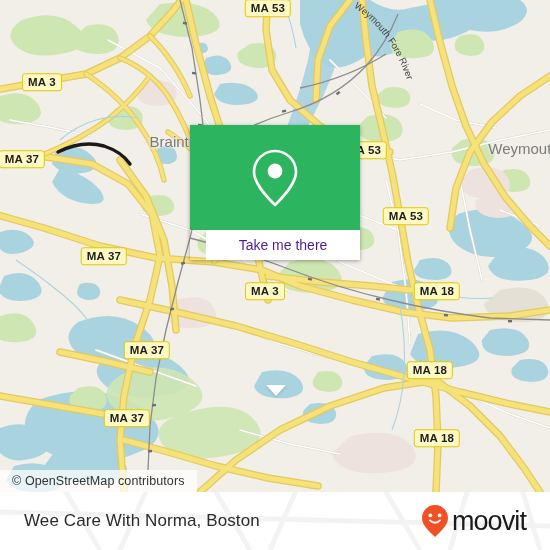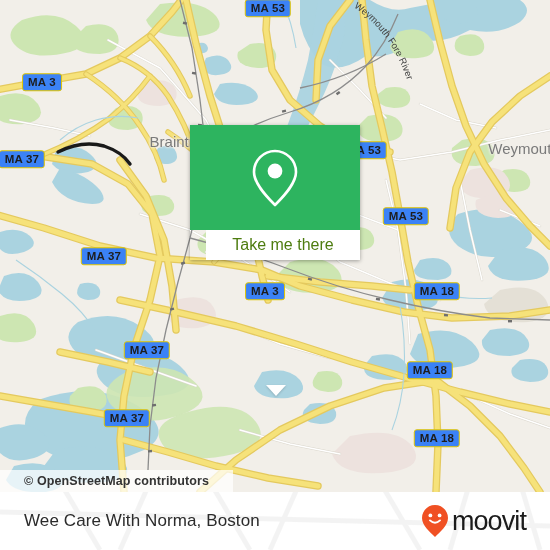--- a/index.html
+++ b/index.html
@@ -7,52 +7,52 @@
        font-family:"Liberation Sans","DejaVu Sans",sans-serif;}
   #app{position:relative;width:550px;height:550px;overflow:hidden;background:#fff;}
 
   
   #map{position:absolute;left:0;top:0;width:550px;height:492px;
        background:#F2EFE9;overflow:hidden;}
   #map svg{position:absolute;left:0;top:0;}
 
   
   #attribution{position:absolute;left:0;bottom:0;height:22px;
-     display:flex;align-items:center;padding:0 24px;
+     display:flex;align-items:center;padding:0 12px;
      background:rgba(255,255,255,.72);
-     font-size:12.5px;color:#333;white-space:nowrap;letter-spacing:.1px;font-weight:bold;}
+     font-size:12.5px;color:#333;white-space:nowrap;letter-spacing:.1px;}
 
   
   #popup{position:absolute;left:190px;top:125px;width:170px;
       box-shadow:0 1px 4px rgba(0,0,0,.35);}
   #popup .head{height:105px;background:#2DB45F;display:flex;
       align-items:center;justify-content:center;}
   #popup .foot{height:30px;background:#fff;display:flex;
       align-items:center;justify-content:center;
-      font-size:16px;color:#4d7c0f;margin-left:16px;}
+      font-size:14px;color:#4c1d95;margin-left:16px;}
   #popup .tail{position:absolute;left:76px;top:260px;width:0;height:0;
       border-left:10px solid transparent;border-right:10px solid transparent;
       border-top:11px solid #fff;
       filter:drop-shadow(0 1px 1px rgba(0,0,0,.18));}
 
   
   #footer{position:absolute;left:0;top:492px;width:550px;height:58px;
       background:#fff;display:flex;align-items:center;
       justify-content:space-between;padding:0 24px;box-sizing:border-box;
       overflow:hidden;}
   #footer-watermark{position:absolute;left:0;top:0;width:550px;height:58px;
       opacity:.5;pointer-events:none;}
   #place-title{position:relative;font-size:17px;color:#2b2b2b;
       letter-spacing:.1px;white-space:nowrap;}
   #brand{position:relative;display:flex;align-items:center;gap:2px;}
   #brand .word{font-size:27px;color:#1b1b1b;letter-spacing:-.9px;
       font-weight:400;line-height:1;}
 
   
-  .shield{position:absolute;background:#3b82f6;border:1.6px solid #E3C600;
+  .shield{position:absolute;background:#fef9c3;border:1.6px solid #E3C600;
      border-radius:3px;color:#1d1d1d;font-size:11.5px;font-weight:bold;
      padding:1.5px 5px 2px 5px;white-space:nowrap;letter-spacing:.2px;
      transform:translate(-50%,-50%);}
   .cityname{position:absolute;color:#7a7a7a;font-size:15px;
      white-space:nowrap;transform:translate(-50%,-50%);
      text-shadow:0 0 3px #F2EFE9,0 0 3px #F2EFE9,0 0 2px #F2EFE9;}
 </style>
 </head>
 <body>
 

